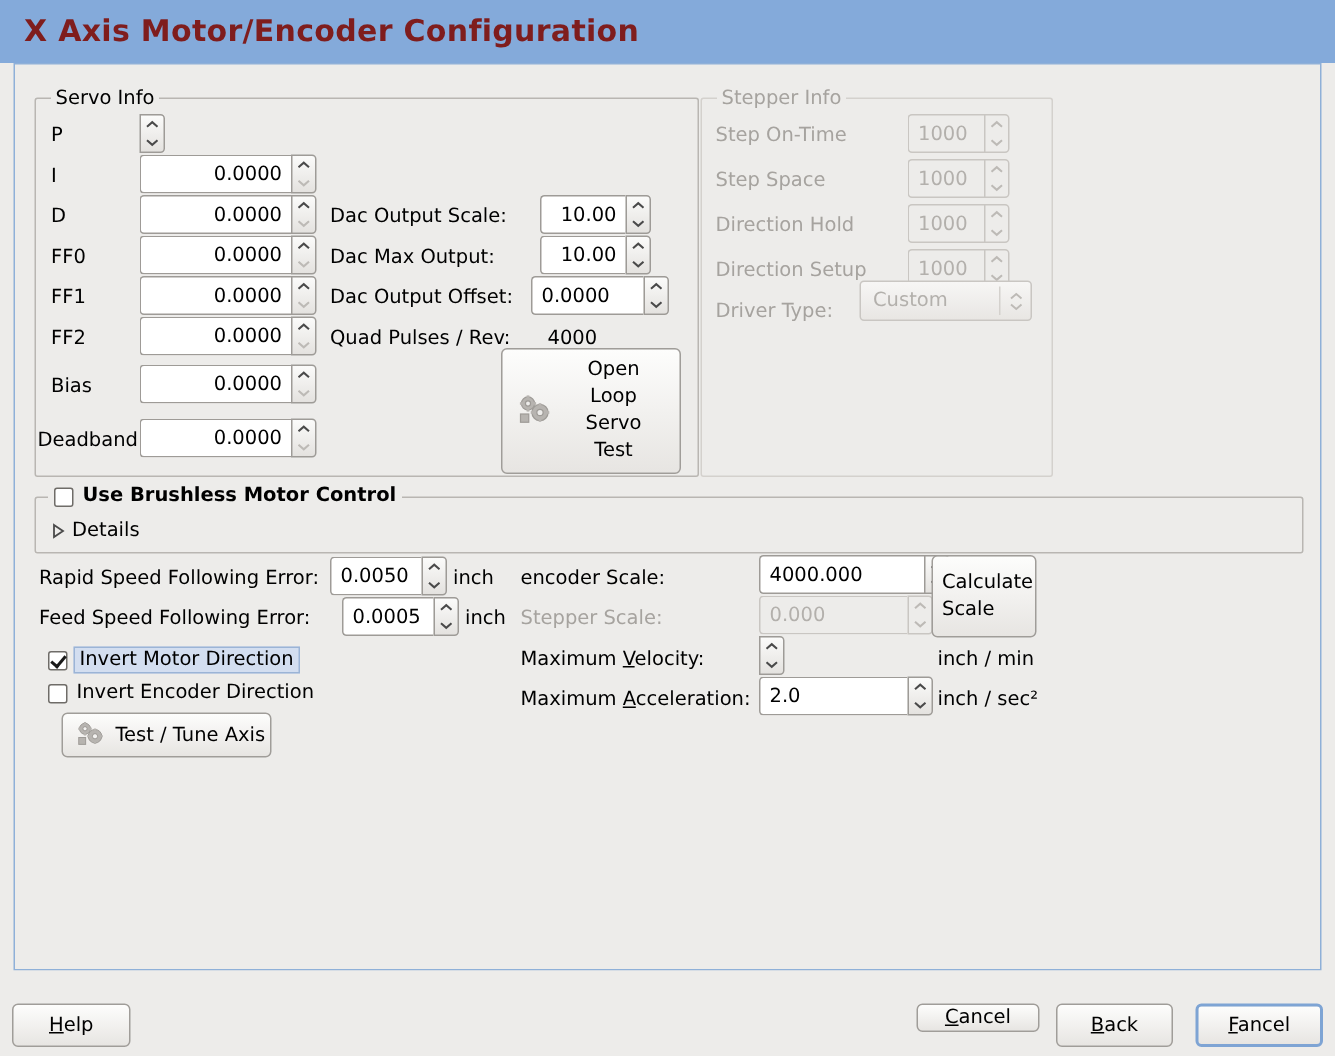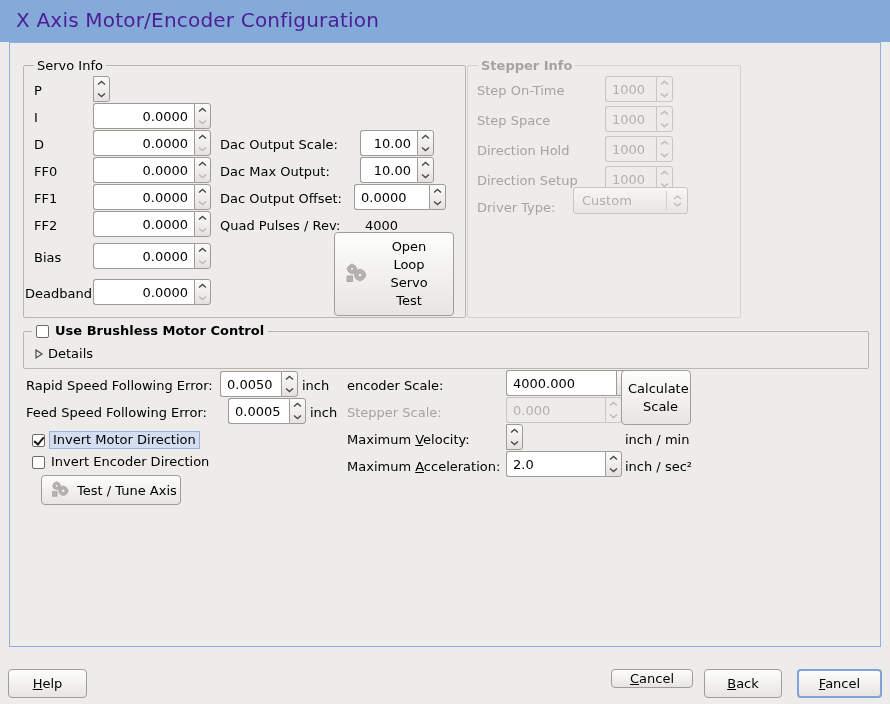--- a/index.html
+++ b/index.html
@@ -21,22 +21,22 @@
   #titlebar {
     position: absolute;
     left: 0; top: 0;
     width: 890px; height: 42px;
     background: #84aada;
   }
   #titlebar .title {
     position: absolute;
     left: 16px; top: 8px;
     font-size: 20px;
-    font-weight: normal;
-    color: #4c1d95;
+    font-weight: bold;
+    color: #7f1d1d;
     letter-spacing: 0.2px;
   }
 
   
   #content {
     position: absolute;
     left: 9px; top: 42px;
     width: 872px; height: 605px;
     background: #edecea;
     border: 1px solid #8fb0d8;
@@ -465,21 +465,21 @@
       </svg>
     </span>
     <span style="flex:1; text-align:center; line-height:18px; padding-right:4px;">
       <span>Open</span><br>
       <span>Loop</span><br>
       <span>Servo</span><br>
       <span>Test</span>
     </span>
   </div>
 
-  <div class="groupbox" style="left:457px; top:22px; width:274px; height:253px; border-color:#d4d1cd;font-weight:bold;">
+  <div class="groupbox" style="left:457px; top:22px; width:235px; height:253px; border-color:#d4d1cd;">
     <div class="group-label dim">Stepper Info</div>
   </div>
 
   <div class="lbl dim" style="left:467px; top:40px;">Step On-Time</div>
   <div class="lbl dim" style="left:467px; top:70px;">Step Space</div>
   <div class="lbl dim" style="left:467px; top:100px;">Direction Hold</div>
   <div class="lbl dim" style="left:467px; top:130px;">Direction Setup</div>
   <div class="lbl dim" style="left:467px; top:157px;">Driver Type:</div>
 
   <div class="spin left disabled" style="left:595px; top:33px; width:68px;">
@@ -673,21 +673,21 @@
       <div class="ar">
           <svg width="9" height="6">
             <polyline class="arrow-dim" points="1,1.5 4.5,4.5 8,1.5" fill="none" stroke-width="1.4"></polyline>
           </svg>
         </div>
     </div>
   </div>
 
   <div class="btn" style="left:611px; top:327px; width:70px; height:55px; flex-direction:column; align-items:flex-start; padding-left:6px; justify-content:center;">
     <span style="line-height:18px;">Calculate</span>
-    <span style="line-height:18px;margin-left:15px;">Scale</span>
+    <span style="line-height:18px;">Scale</span>
   </div>
 
   <div class="lbl" style="left:337px; top:389px;">
     <span>Maximum </span><span class="mn">V</span><span>elocity:</span>
   </div>
   <div class="spin left" style="left:496px; top:381px; width:116px;">
     <div class="btns">
       <div class="ar">
           <svg width="9" height="6">
             <polyline class="arrow-en" points="1,4.5 4.5,1.5 8,4.5" fill="none" stroke-width="1.4"></polyline>

